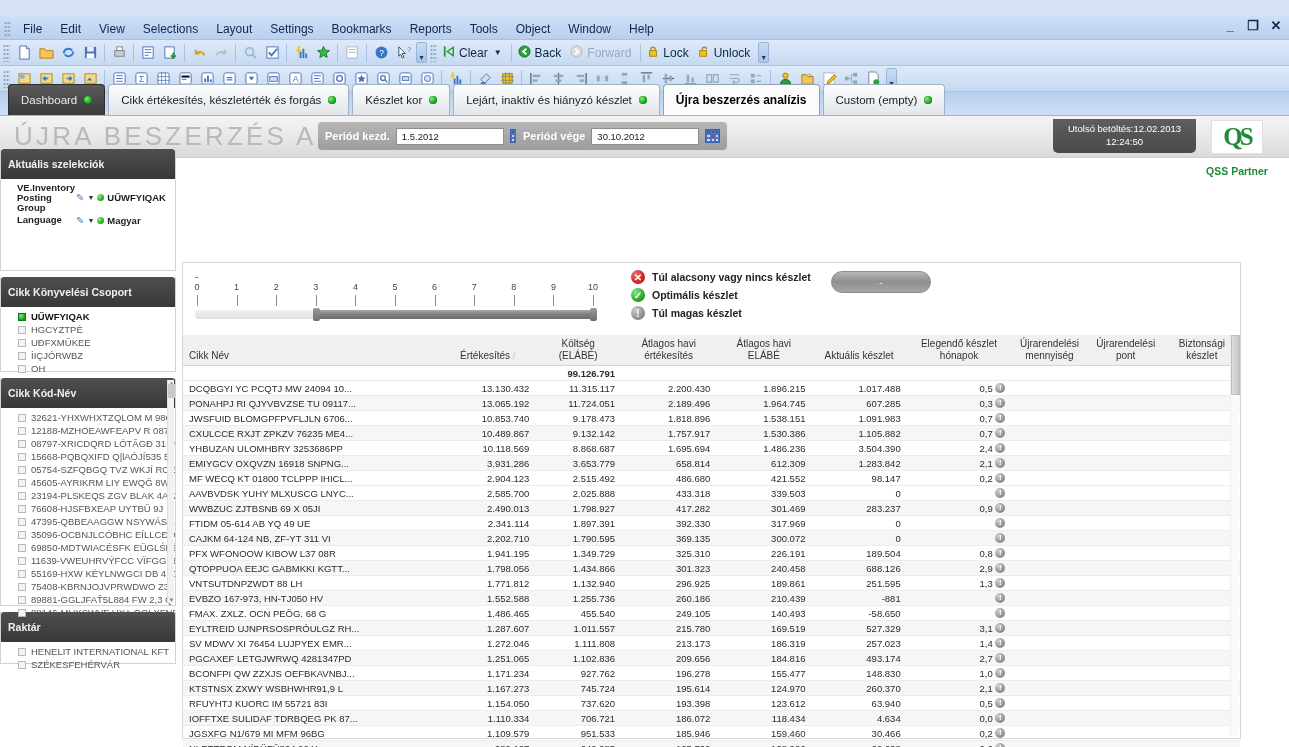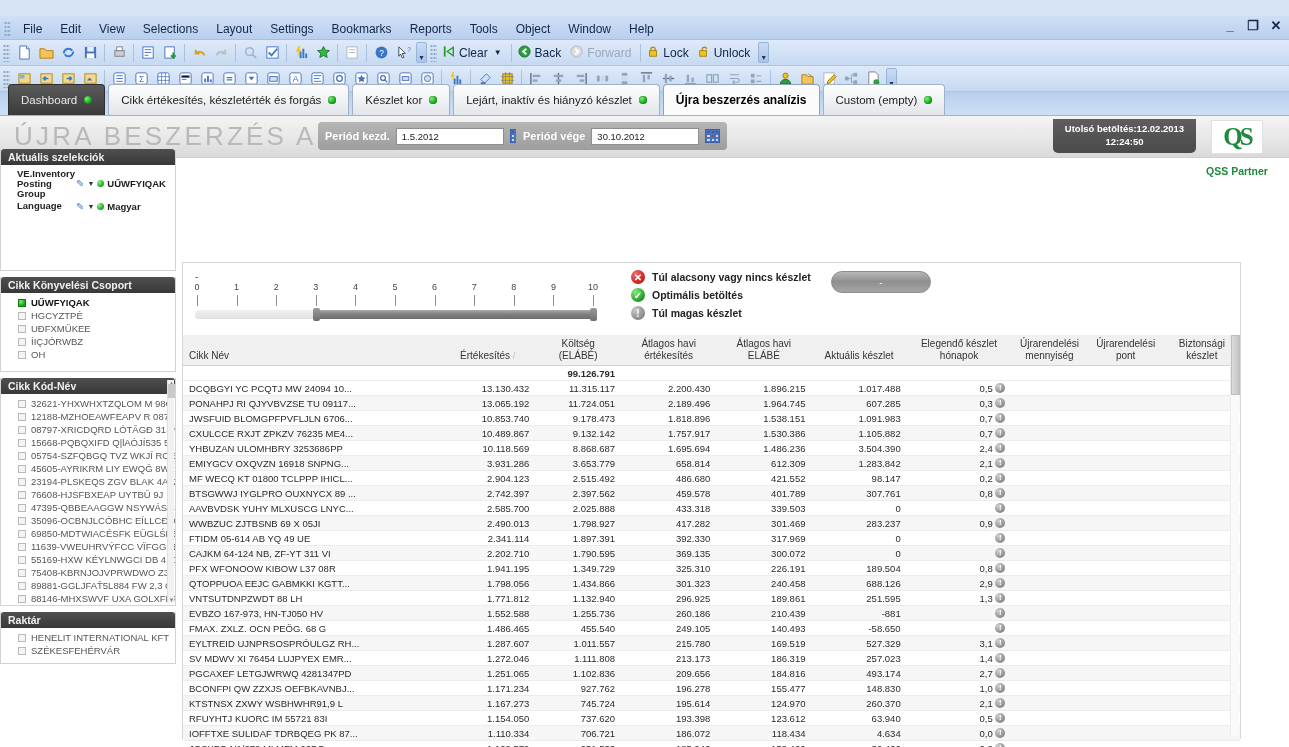--- a/index.html
+++ b/index.html
@@ -147,21 +147,21 @@
   .cal-icon i { border:.5px solid #4a72bd; background:#c6d8f2; }
   .cal-icon i:nth-child(-n+3){ background:#3a5fa8; }
   .cal-icon i:nth-child(5){ background:#d33; }
 
   .loadstamp {
     position: absolute; right: 93px; top: 3px;
     width: 143px; padding: 4px 2px;
     background: linear-gradient(180deg,#5e5e5e 0%, #4a4a4a 100%);
     border-radius: 0 0 5px 5px;
     color:#fff; font-size: 9.5px; text-align:center; line-height: 1.35;
-    font-weight: bold;
+    font-weight: normal;
   }
   .qss {
     position:absolute; right: 16px; top: 4px;
     width: 72px; text-align:center;
   }
   .qss-mark {
     width: 52px; height: 34px; margin: 0 auto;
     background: #ffffff; border: 1px solid #e0e0e0;
     display:flex; align-items:center; justify-content:center;
     font-size: 25px; font-weight: bold; color:#1f8a3b;
@@ -169,21 +169,21 @@
   }
   .qss-label { font-size: 10.5px; color:#1f8a3b; margin-top:11px; font-weight:bold; }
 
   
   .sidebar {
     position: absolute; left: 0; top: 33px; width: 176px; bottom: 0;
     background: #ffffff;
   }
   .panel { margin-bottom: 6px; background:#fff; border:1px solid #d3d3d3; border-top:none; }
   .panel-title {
-    height: 16px; display:flex; align-items:center; padding-left: 7px;
+    height: 30px; display:flex; align-items:center; padding-left: 7px;
     background: linear-gradient(180deg,#4f4f4f 0%, #383838 100%);
     color: #f0f0f0; font-size: 10.5px; font-weight: bold;
     border-radius: 3px 3px 0 0;
   }
   .panel-body { padding: 3px 0 2px 12px; }
   .sel-row {
     display:flex; align-items:center; gap:3px;
     padding: 1px 4px; font-size: 9.5px; color:#222;
   }
   .sel-field { width: 56px; font-weight: bold; line-height:1.05; }
@@ -999,21 +999,21 @@
           </div>
         </div>
 
         <div class="legend">
           <div class="legend-row">
             <span class="lg-ico lg-red">✕</span>
             <span>Túl alacsony vagy nincs készlet</span>
           </div>
           <div class="legend-row">
             <span class="lg-ico lg-green">✓</span>
-            <span>Optimális betöltés</span>
+            <span>Optimális készlet</span>
           </div>
           <div class="legend-row">
             <span class="lg-ico lg-grey">!</span>
             <span>Túl magas készlet</span>
           </div>
         </div>
 
         <div class="pill">-</div>
       </div>
 
@@ -1129,32 +1129,20 @@
                 <td class="num">2.904.123</td>
                 <td class="num">2.515.492</td>
                 <td class="num">486.680</td>
                 <td class="num">421.552</td>
                 <td class="num">98.147</td>
                 <td class="num"><span>0,2 </span><span class="rowico"></span></td>
                 <td class="num"></td>
                 <td class="num"></td>
                 <td class="num"></td>
               </tr>
-              <tr class="alt">
-                <td>BTSGWWJ IYGLPRO OUXNYCX 89 ...</td>
-                <td class="num">2.742.397</td>
-                <td class="num">2.397.562</td>
-                <td class="num">459.578</td>
-                <td class="num">401.789</td>
-                <td class="num">307.761</td>
-                <td class="num"><span>0,8 </span><span class="rowico"></span></td>
-                <td class="num"></td>
-                <td class="num"></td>
-                <td class="num"></td>
-              </tr>
               <tr>
                 <td>AAVBVDSK YUHY MLXUSCG LNYC...</td>
                 <td class="num">2.585.700</td>
                 <td class="num">2.025.888</td>
                 <td class="num">433.318</td>
                 <td class="num">339.503</td>
                 <td class="num">0</td>
                 <td class="num"><span></span><span class="rowico"></span></td>
                 <td class="num"></td>
                 <td class="num"></td>

